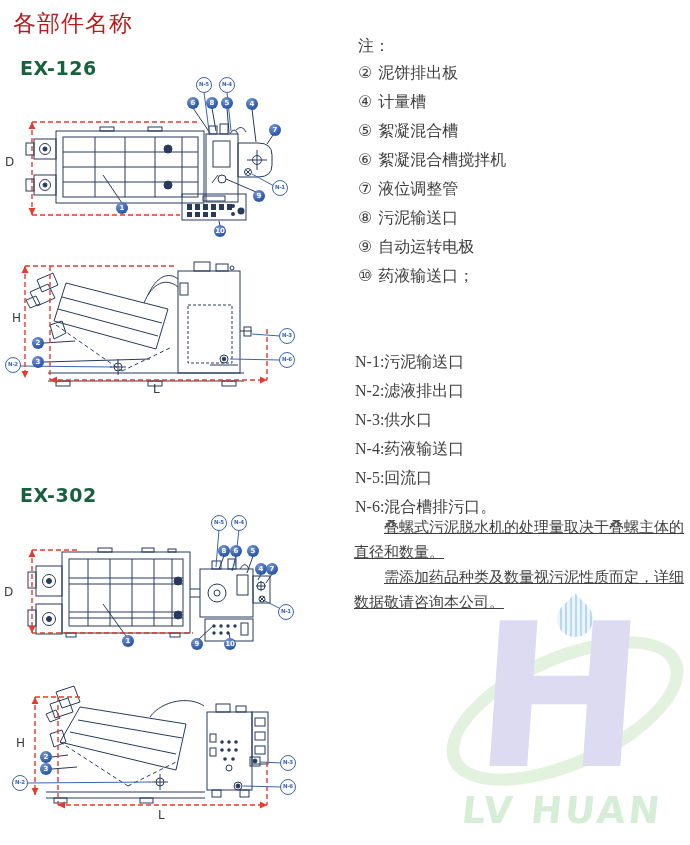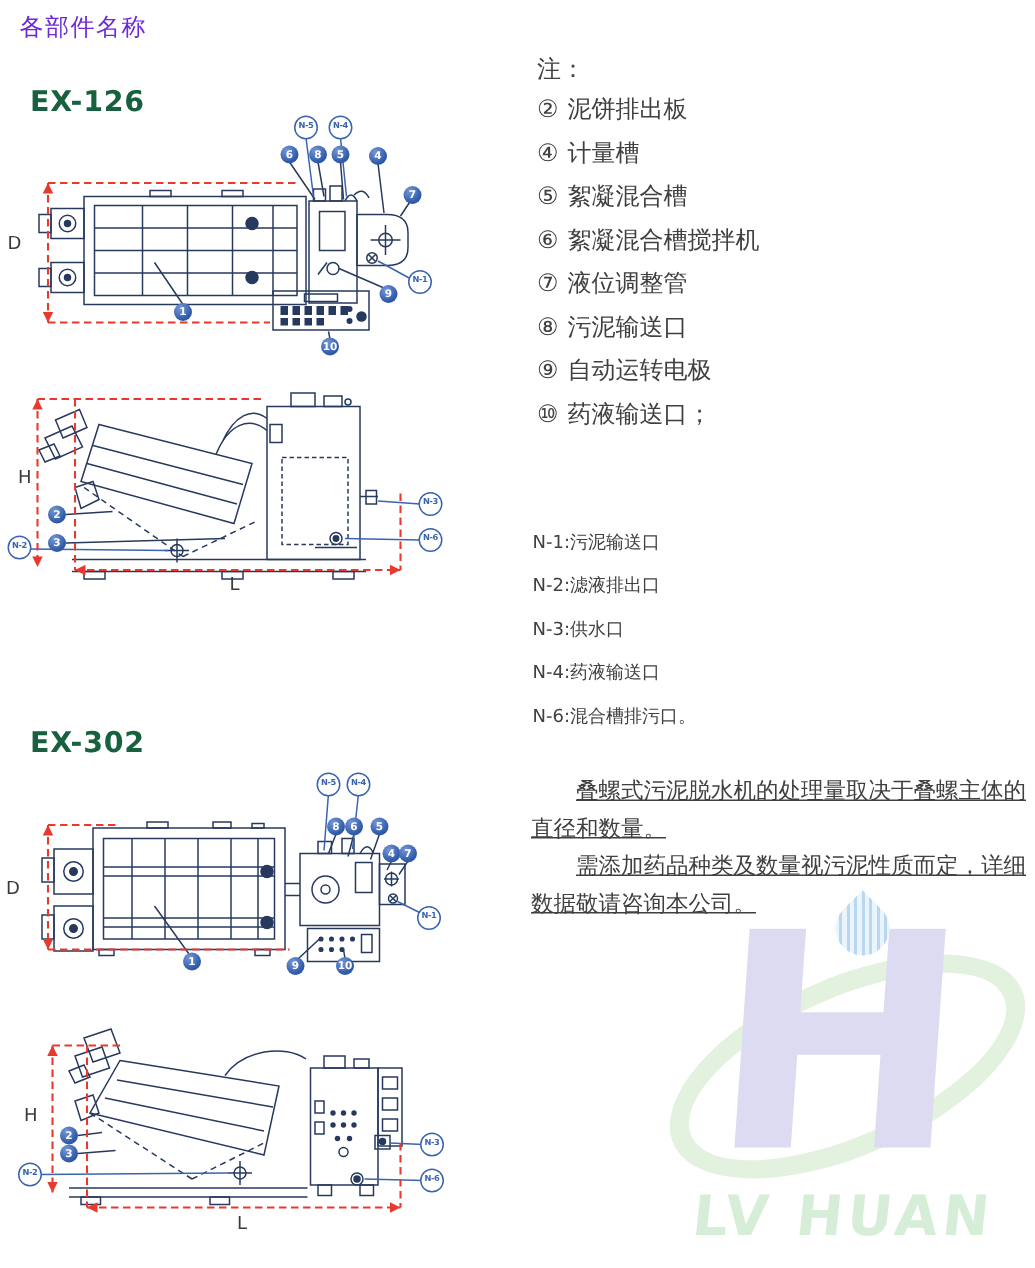--- a/index.html
+++ b/index.html
@@ -1,40 +1,40 @@
 <!DOCTYPE html>
 <html><head>
 <meta charset="utf-8">
 <style>
   html,body{margin:0;padding:0;}
   body{width:690px;height:845px;position:relative;background:#fff;overflow:hidden;
        font-family:"DejaVu Sans","Liberation Sans",sans-serif;color:#404040;}
   
-  .page-title{position:absolute;left:13px;top:8px;font-size:16px;letter-spacing:1px;color:#6d28d9;z-index:2;}
+  .page-title{position:absolute;left:13px;top:8px;font-size:23px;letter-spacing:1px;color:#b91c1c;z-index:2;}
   .model{position:absolute;font-size:19px;font-weight:bold;letter-spacing:.5px;color:#17613e;z-index:2;}
   
   .diagram{position:absolute;left:0;width:345px;z-index:1;}
   .diagram svg{display:block;position:absolute;left:0;top:0;}
   
   .co{position:absolute;width:12px;height:12px;border-radius:50%;
       background:radial-gradient(circle at 35% 28%,#7496d6,#2e59a8 68%);
       color:#fff;font-size:7px;font-weight:bold;text-align:center;line-height:12px;
       transform:translate(-50%,-50%);z-index:3;}
   .port{position:absolute;width:16px;height:16px;box-sizing:border-box;border-radius:50%;
       background:#fff;border:1.4px solid #3a64b0;color:#3a64b0;font-size:5.5px;font-weight:bold;
       letter-spacing:-.3px;text-align:center;line-height:13px;transform:translate(-50%,-50%);z-index:3;}
   .dim{position:absolute;font-size:12px;color:#3a3a3a;z-index:3;}
   
   .notes{position:absolute;left:352px;top:0;width:334px;z-index:2;}
   .notes .heading{position:absolute;left:6px;top:36px;font-size:16px;}
   .notes ul{list-style:none;margin:0;padding:0;}
   .note-items{position:absolute;left:6px;top:58px;font-size:16px;width:328px;}
   .note-items li{height:29px;line-height:29px;white-space:nowrap;}
   .note-items .num{margin-right:6px;}
-  .note-ports{position:absolute;left:3px;top:347px;font-size:12px;width:330px;}
+  .note-ports{position:absolute;left:3px;top:347px;font-size:16px;width:330px;font-family:Liberation Serif, serif;}
   .note-ports li{height:29px;line-height:29px;white-space:nowrap;}
   .note-paras{position:absolute;left:2px;top:515px;width:332px;font-size:15px;text-decoration:underline;}
   .note-paras p{margin:0;line-height:25px;text-indent:2em;}
   
   .watermark{position:absolute;left:0;top:0;z-index:0;}
   .wm-ellipse{position:absolute;left:438px;top:652px;width:228px;height:92px;
       border:13px solid #e3f2df;border-radius:50%;transform:rotate(-24deg);}
   .wm-h{position:absolute;left:476px;top:612px;font-size:200px;line-height:170px;font-weight:bold;
       color:#dcdbf1;transform:skewX(-4deg);}
   .wm-drop{position:absolute;left:557px;top:601px;width:36px;height:36px;
@@ -336,19 +336,20 @@
     <li><span class="num">⑦</span><span>液位调整管</span></li>
     <li><span class="num">⑧</span><span>污泥输送口</span></li>
     <li><span class="num">⑨</span><span>自动运转电极</span></li>
     <li><span class="num">⑩</span><span>药液输送口；</span></li>
   </ul>
   <ul class="note-ports">
     <li>N-1:污泥输送口</li>
     <li>N-2:滤液排出口</li>
     <li>N-3:供水口</li>
     <li>N-4:药液输送口</li>
+    <li>N-5:回流口</li>
     <li>N-6:混合槽排污口。</li>
   </ul>
   <div class="note-paras">
     <p>叠螺式污泥脱水机的处理量取决于叠螺主体的直径和数量。</p>
     <p>需添加药品种类及数量视污泥性质而定，详细数据敬请咨询本公司。</p>
   </div>
 </div>
 
 </body></html>

